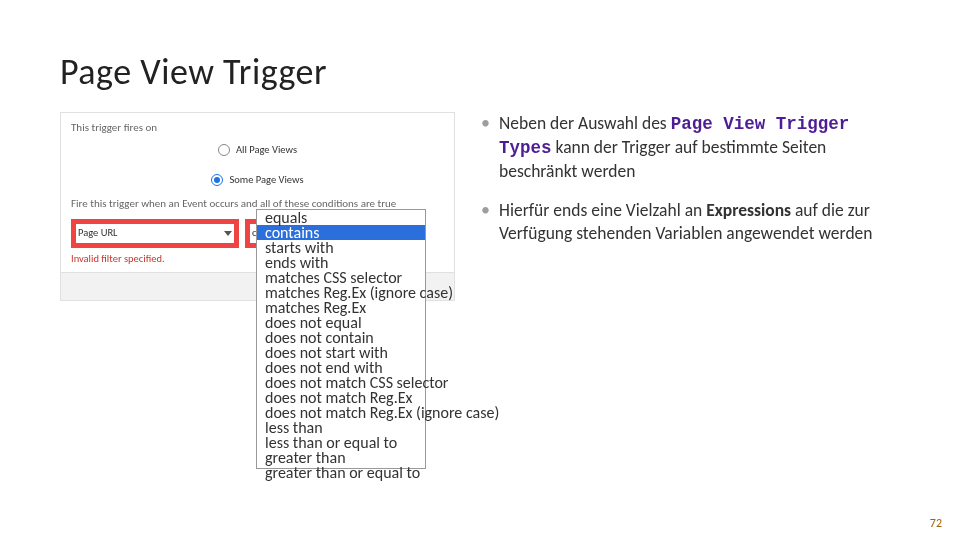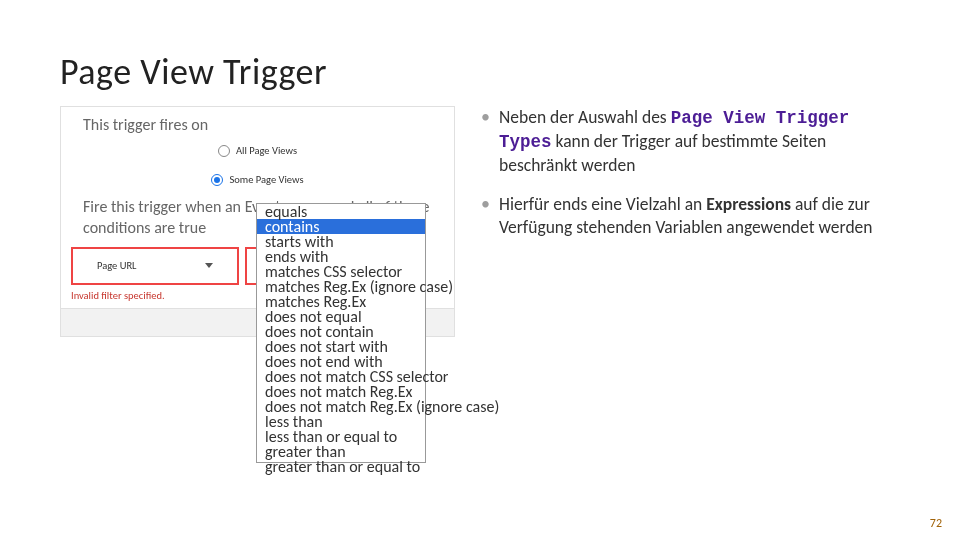--- a/index.html
+++ b/index.html
@@ -14,21 +14,21 @@
   }
   .slide {
     width: 100%;
     height: 100%;
     padding: 50px 60px 30px 60px;
   }
   .title {
     font-size: 36px;
     font-weight: 300;
     color: #222;
-    margin-bottom: 12px;
+    margin-bottom: 18px;
     letter-spacing: 0.5px;
   }
   .content {
     display: flex;
     gap: 24px;
   }
   .left {
     width: 395px;
     flex-shrink: 0;
   }
@@ -38,21 +38,21 @@
   
   .ui {
     border: 1px solid #e0e0e0;
     background: #fff;
     font-size: 10.5px;
     color: #555;
     line-height: 1.3;
     position: relative;
   }
   .ui-inner { padding: 8px 10px 6px 10px; }
-  .ui-label { color: #666; font-size: 16px; margin-left: 12px; }
+  .ui-label { color: #666; font-size: 11px; }
   .radio-row {
     display: flex;
     align-items: center;
     gap: 16px;
     margin: 8px 0 10px 0;
     flex-direction: column;
   }
   .radio-item { display: flex; align-items: center; gap: 6px; font-size: 10.5px; color: #333; }
   .radio {
     width: 12px; height: 12px; border-radius: 50%;
@@ -62,24 +62,24 @@
   }
   .radio.checked { border-color: #1a73e8; }
   .radio.checked::after {
     content: ""; position: absolute; top: 2px; left: 2px;
     width: 6px; height: 6px; border-radius: 50%; background: #1a73e8;
   }
   .cond-row {
     display: flex; gap: 6px; margin: 8px 0 4px 0;
   }
   .select {
-    border: 2px solid #ef4444;
-    height: 38px;
+    border: 5px solid #ef4444;
+    height: 29px;
     line-height: 20px;
-    padding: 0 24px;
+    padding: 0 2px;
     font-size: 10.5px;
     background: #fff;
     color: #333;
     display: flex;
     align-items: center;
     justify-content: space-between;
   }
   .select .caret {
     width: 0; height: 0;
     border-left: 4px solid transparent;

